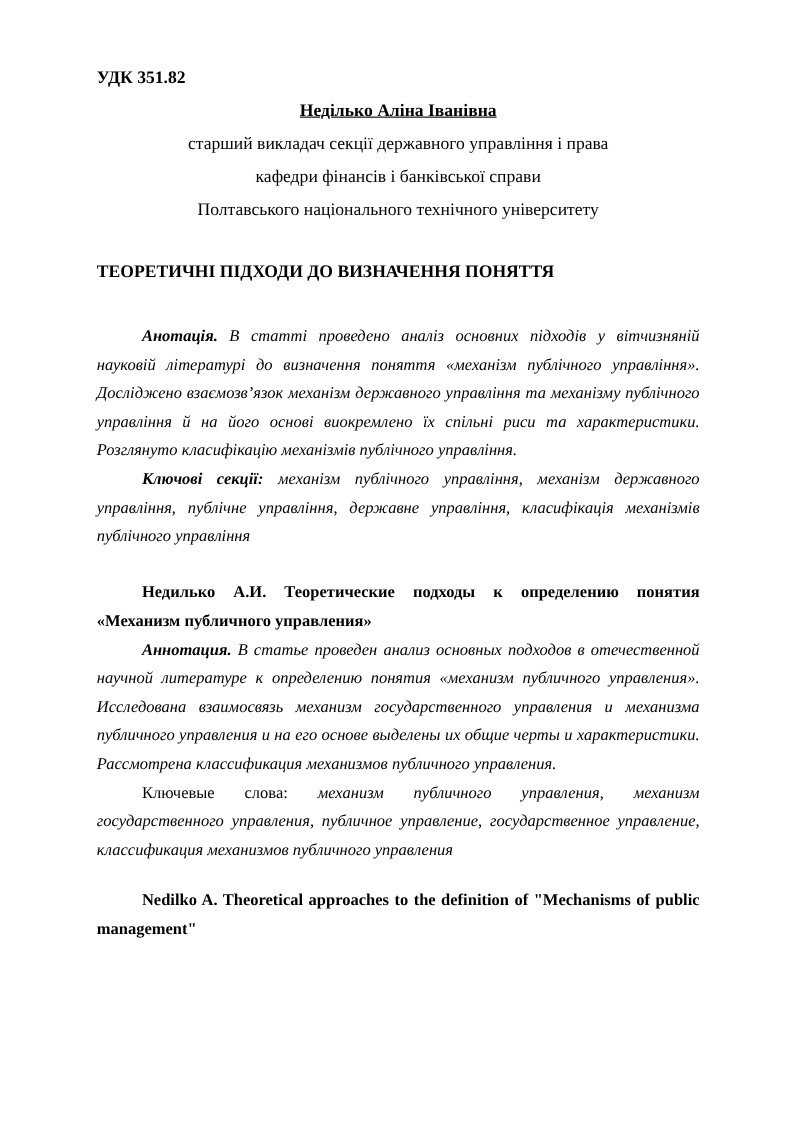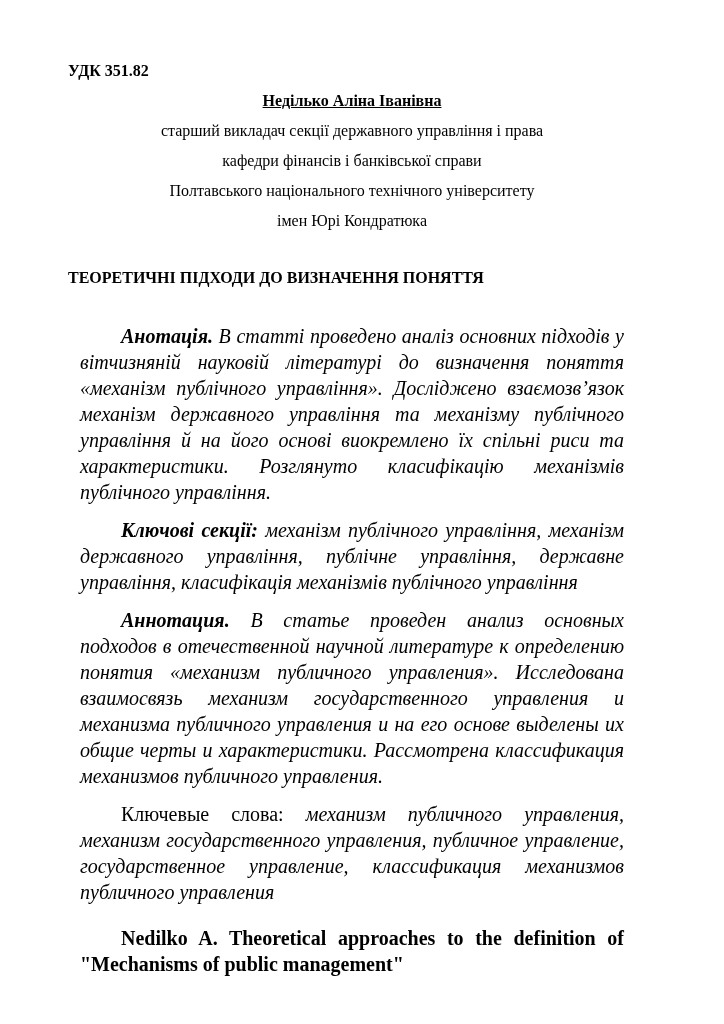--- a/index.html
+++ b/index.html
@@ -11,21 +11,21 @@
     position: relative;
     width: 724px;
     height: 1024px;
     background: #ffffff;
     color: #000000;
     font-family: "Liberation Serif", serif;
     overflow: hidden;
     box-sizing: border-box;
   }
   .content {
-    padding: 56px 88px 0 68px;
+    padding: 56px 88px 0 88px;
     box-sizing: border-box;
   }
   .udc {
     font-weight: bold;
     font-size: 16px;
     line-height: 30px;
     text-align: left;
   }
   .author-block {
     text-align: center;
@@ -37,56 +37,56 @@
     text-decoration: underline;
   }
   .doc-title {
     margin-top: 27px;
     text-align: left;
     font-weight: bold;
     font-size: 16px;
     line-height: 30px;
   }
   .para {
-    font-size: 20px;
+    font-size: 15px;
     line-height: 26px;
     text-align: justify;
     text-indent: 41px;
-    margin: 12px;
+    margin: 0;
   }
   .abstract-ua { margin-top: 30px; }
   .heading-ru { margin-top: 25px; font-weight: bold; }
   .heading-en { margin-top: 20px; font-weight: bold; }
   .it { font-style: italic; }
   .bi { font-weight: bold; font-style: italic; }
 </style>
 </head>
 <body>
 
 <div class="page">
   <div class="content">
 
     <div class="udc">УДК 351.82</div>
 
     <div class="author-block">
       <div class="author-name">Неділько Аліна Іванівна</div>
       <div>старший викладач секції державного управління і права</div>
       <div>кафедри фінансів і банківської справи</div>
       <div>Полтавського національного технічного університету</div>
-      <div>імен Юрі Кондратюка</div>
     </div>
 
     <div class="doc-title">
       <div>ТЕОРЕТИЧНІ ПІДХОДИ ДО ВИЗНАЧЕННЯ ПОНЯТТЯ</div>
     </div>
 
     <p class="para abstract-ua"><span class="bi">Анотація.</span> <span class="it">В статті проведено аналіз основних підходів у вітчизняній науковій літературі до визначення поняття «механізм публічного управління». Досліджено взаємозв’язок механізм державного управління та механізму публічного управління й на його основі виокремлено їх спільні риси та характеристики. Розглянуто класифікацію механізмів публічного управління.</span></p>
 
     <p class="para"><span class="bi">Ключові секції:</span> <span class="it">механізм публічного управління, механізм державного управління, публічне управління, державне управління, класифікація механізмів публічного управління</span></p>
 
+    <p class="para heading-ru">Недилько А.И. Теоретические подходы к определению понятия «Механизм публичного управления»</p>
 
     <p class="para"><span class="bi">Аннотация.</span> <span class="it">В статье проведен анализ основных подходов в отечественной научной литературе к определению понятия «механизм публичного управления». Исследована взаимосвязь механизм государственного управления и механизма публичного управления и на его основе выделены их общие черты и характеристики. Рассмотрена классификация механизмов публичного управления.</span></p>
 
     <p class="para"><span>Ключевые слова:</span> <span class="it">механизм публичного управления, механизм государственного управления, публичное управление, государственное управление, классификация механизмов публичного управления</span></p>
 
     <p class="para heading-en">Nedilko A. Theoretical approaches to the definition of "Mechanisms of public management"</p>
 
   </div>
 </div>
 

